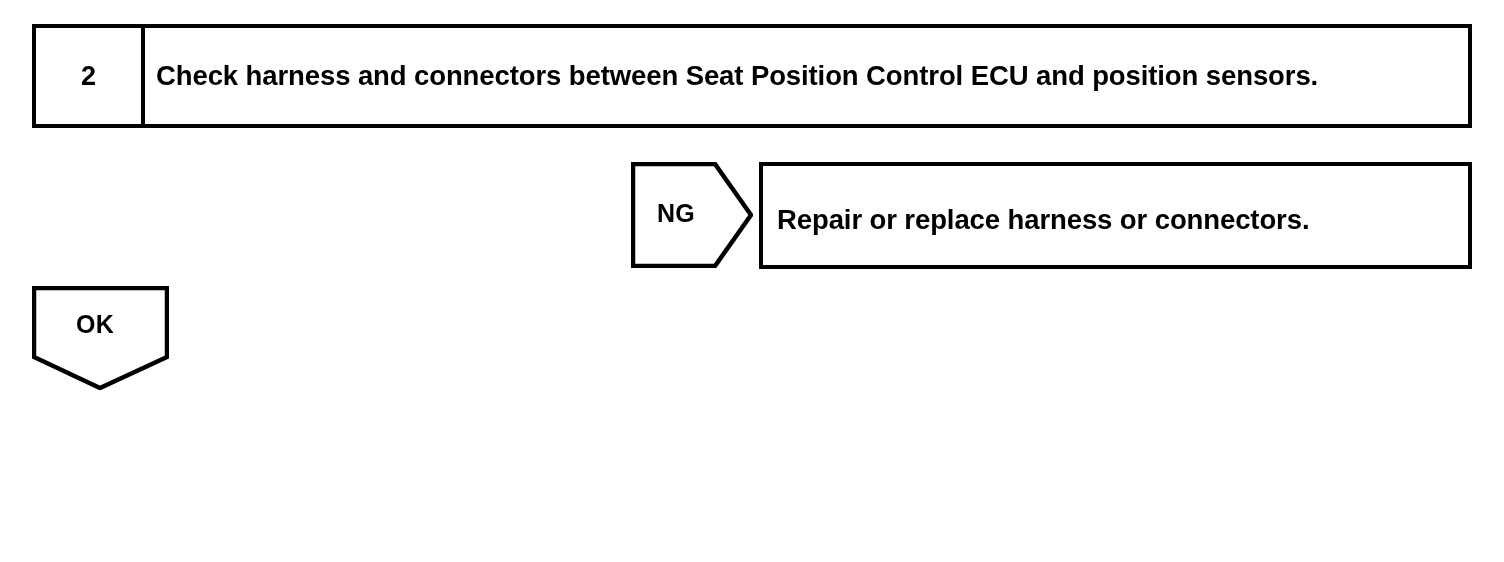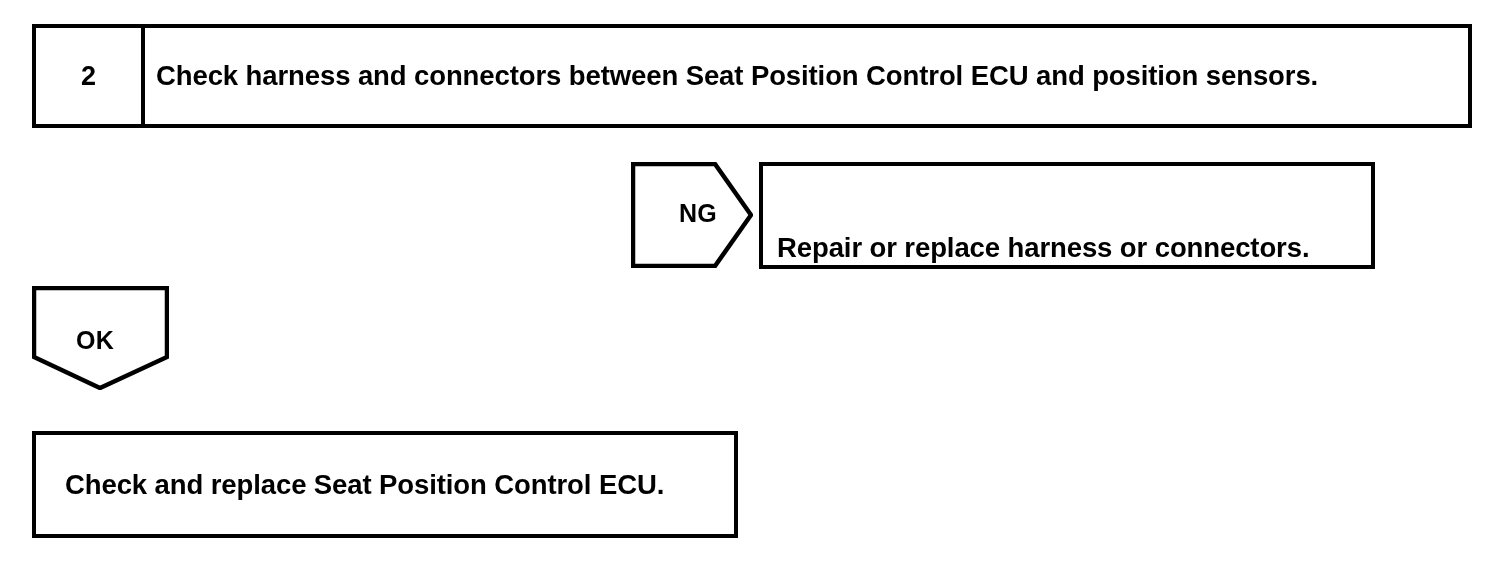--- a/index.html
+++ b/index.html
@@ -74,39 +74,38 @@
     height: 104px;
   }
   .tag-ng svg, .tag-ok svg { display: block; }
   .tag-label {
     position: absolute;
     font-size: 25px;
     font-weight: bold;
     color: #000000;
     letter-spacing: 0.2px;
   }
-  .tag-ng .tag-label { left: 48px; top: 37px; }
-  .tag-ok .tag-label { left: 44px; top: 24px; margin-top: 16px; }
+  .tag-ng .tag-label { left: 26px; top: 37px; }
+  .tag-ok .tag-label { left: 44px; top: 24px; }
 
   
   .result-box {
     position: absolute;
     border: 4px solid #000000;
     box-sizing: border-box;
     background: #ffffff;
     display: flex;
     align-items: center;
   }
   .box-repair {
     left: 759px;
     top: 162px;
-    width: 616px;
+    width: 713px;
     height: 107px;
     padding: 8px 12px 0 14px;
-    align-items: flex-end;
   }
   .box-ecu {
     left: 32px;
     top: 431px;
     width: 706px;
     height: 107px;
     padding: 0 26px 0 29px;
   }
   .result-text {
     font-size: 27.5px;
@@ -146,17 +145,14 @@
     <span class="result-text">Repair or replace harness or connectors.</span>
   </div>
 
   <div class="tag-ok">
     <svg width="137" height="104" viewBox="0 0 137 104" aria-hidden="true">
       <polygon points="2,2 135,2 135,71 68,102 2,71" fill="#ffffff" stroke="#000000" stroke-width="4.5" stroke-linejoin="miter"></polygon>
     </svg>
     <span class="tag-label">OK</span>
   </div>
 
-  <div class="result-box box-ecu">
-    <span class="result-text justified">Check and replace Seat Position Control ECU.</span>
-  </div>
 
 </div>
 
 </body></html>

